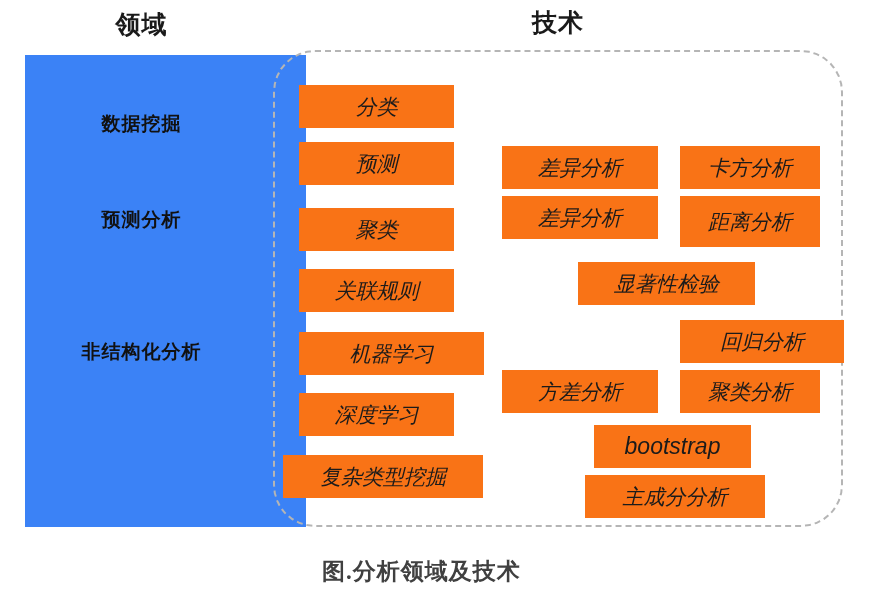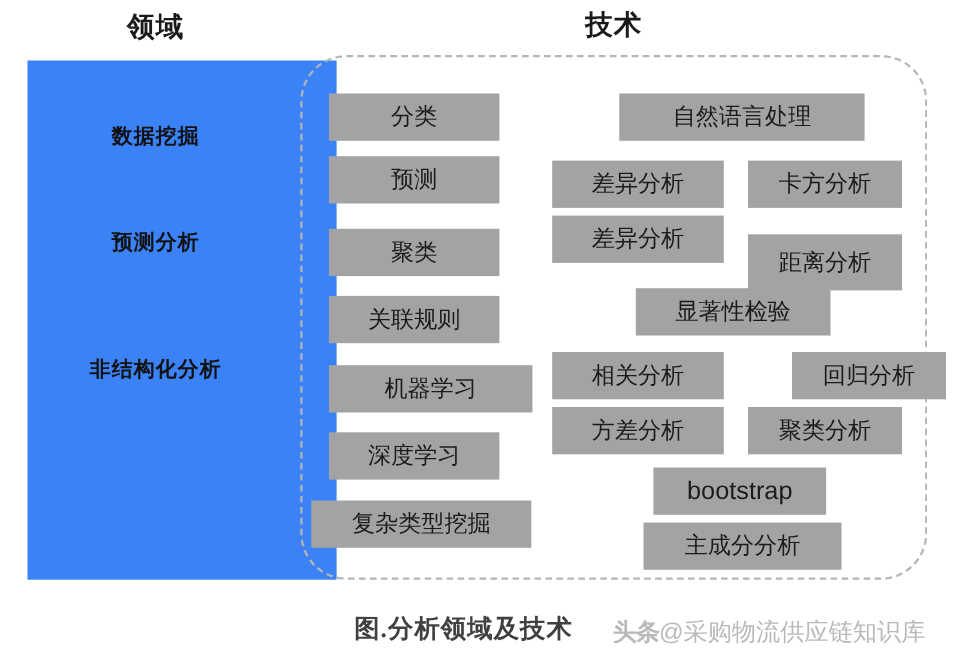--- a/index.html
+++ b/index.html
@@ -72,29 +72,30 @@
     height: 477px;
     border: 2px dashed #b5b5b5;
     border-radius: 42px;
     box-sizing: border-box;
     background: transparent;
   }
 
   
   .chip {
     position: absolute;
-    background: #a3a3a3;
+    background: #f97316;
     color: #1b1b1b;
     font-size: 21px;
     display: flex;
     align-items: center;
     justify-content: center;
     white-space: nowrap;
     line-height: 1;
     box-sizing: border-box;
+    font-style: italic;
   }
   .chip.latin {
     font-size: 23px;
   }
 
   
   #caption {
     position: absolute;
     left: 322px;
     top: 556px;
@@ -124,62 +125,57 @@
 
 <div id="diagram">
 
   <div class="col-header" id="header-domain">领域</div>
 
   <div class="col-header" id="header-tech">技术</div>
 
   <div id="domain-panel">
     <div class="domain-item" style="top:56px;">数据挖掘</div>
     <div class="domain-item" style="top:152px;">预测分析</div>
-    <div class="domain-item" style="top:268px;">非结构化分析</div>
+    <div class="domain-item" style="top:284px;">非结构化分析</div>
   </div>
 
   <div id="tech-panel"></div>
 
   <div class="chip" style="left:299px; top:85px;  width:155px; height:43px;">分类</div>
 
   <div class="chip" style="left:299px; top:142px; width:155px; height:43px;">预测</div>
 
   <div class="chip" style="left:299px; top:208px; width:155px; height:43px;">聚类</div>
 
   <div class="chip" style="left:299px; top:269px; width:155px; height:43px;">关联规则</div>
 
   <div class="chip" style="left:299px; top:332px; width:185px; height:43px;">机器学习</div>
 
   <div class="chip" style="left:299px; top:393px; width:155px; height:43px;">深度学习</div>
 
   <div class="chip" style="left:283px; top:455px; width:200px; height:43px;">复杂类型挖掘</div>
 
-  <div class="chip" style="left:563px; top:85px;  width:223px; height:43px;">自然语言处理</div>
 
   <div class="chip" style="left:502px; top:146px; width:156px; height:43px;">差异分析</div>
 
   <div class="chip" style="left:680px; top:146px; width:140px; height:43px;">卡方分析</div>
 
   <div class="chip" style="left:502px; top:196px; width:156px; height:43px;">差异分析</div>
 
-  <div class="chip" style="left:680px; top:196px; width:140px; height:51px;margin-top:17px;">距离分析</div>
+  <div class="chip" style="left:680px; top:196px; width:140px; height:51px;">距离分析</div>
 
   <div class="chip" style="left:578px; top:262px; width:177px; height:43px;">显著性检验</div>
 
-  <div class="chip" style="left:502px; top:320px; width:156px; height:43px;">相关分析</div>
 
-  <div class="chip" style="left:680px; top:320px; width:140px; height:43px;margin-left:40px;">回归分析</div>
+  <div class="chip" style="left:680px; top:320px; width:164px; height:43px;">回归分析</div>
 
   <div class="chip" style="left:502px; top:370px; width:156px; height:43px;">方差分析</div>
 
   <div class="chip" style="left:680px; top:370px; width:140px; height:43px;">聚类分析</div>
 
   <div class="chip latin" style="left:594px; top:425px; width:157px; height:43px;">bootstrap</div>
 
   <div class="chip" style="left:585px; top:475px; width:180px; height:43px;">主成分分析</div>
 
   <div id="caption">图.分析领域及技术</div>
 
-  <div id="watermark">
-    <span class="wm-tag">头条</span><span>@采购物流供应链知识库</span>
-  </div>
 
 </div>
 
 </body></html>

